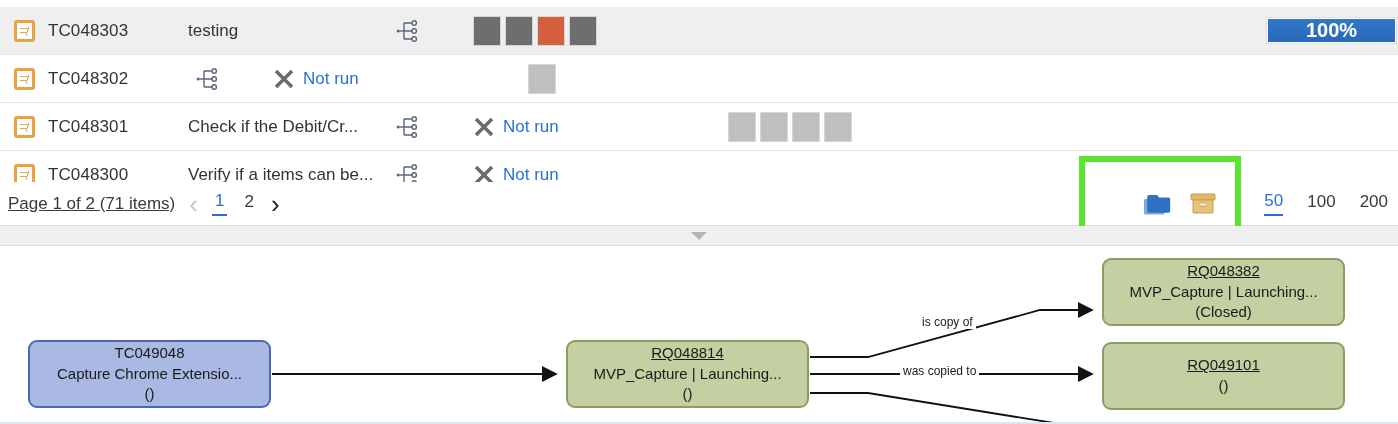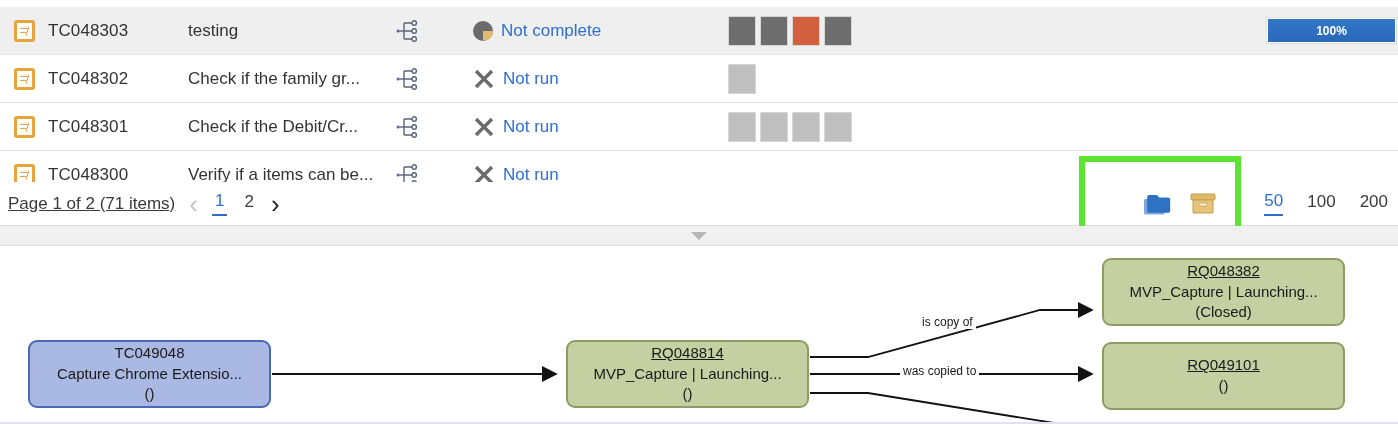--- a/index.html
+++ b/index.html
@@ -75,21 +75,21 @@
   .progress {
     width: 129px; height: 25px; border: 1px solid #ffffff; outline: 1px solid #e0e0e0;
     background: #e9e9e9; position: relative; overflow:hidden;
   }
   .progress .fill {
     position:absolute; left:0; top:0; bottom:0;
     background: linear-gradient(to bottom, #3277c8 0%, #2a68b8 100%);
   }
   .progress .label {
     position:absolute; inset:0; display:flex; align-items:center; justify-content:center;
-    font-size: 12px; font-weight: bold; color:#ffffff;text-align:center;
+    font-size: 20px; font-weight: bold; color:#ffffff;text-align:center;
   }
 
   
   .pager {
     position:absolute; left:0; top:182px; width:1398px; height:44px;
     background:#ffffff; border-bottom: 1px solid #dcdcdc;
     display:flex; align-items:center;
   }
   .pager-left { display:flex; align-items:center; padding-left: 8px; gap: 14px; }
   .pager-info { font-size: 17px; color: #3a3a3a; text-decoration: underline; }
@@ -178,26 +178,20 @@
         <svg class="tree-icon" viewBox="0 0 26 22" fill="none" stroke="#5a6478" stroke-width="1.4">
           <circle cx="2.2" cy="11" r="1.6" fill="#5a6478" stroke="none"></circle>
           <path d="M3.8 11 H8"></path>
           <path d="M8 3 V19"></path>
           <path d="M8 3 H16 M8 11 H16 M8 19 H16"></path>
           <circle cx="18.2" cy="3" r="2.2" fill="#fff"></circle>
           <circle cx="18.2" cy="11" r="2.2" fill="#fff"></circle>
           <circle cx="18.2" cy="19" r="2.2" fill="#fff"></circle>
         </svg>
       </div>
-      <div class="c-status">
-        <span class="pie-icon">
-            <span class="slice"></span>
-          </span>
-        <span class="status-text">Not complete</span>
-      </div>
       <div class="c-chips">
         <span class="chip" style="background:#6e6e6e"></span>
         <span class="chip" style="background:#6e6e6e"></span>
         <span class="chip" style="background:#d2603f"></span>
         <span class="chip" style="background:#6e6e6e"></span>
       </div>
       <div class="c-prog">
         <div class="progress">
           <div class="fill" style="width:100%"></div>
           <div class="label">100%</div>
@@ -209,21 +203,20 @@
       <div class="c-icon">
         <div class="tc-icon">
             <div class="outer"></div>
             <div class="inner"></div>
             <div class="l1"></div>
             <div class="l2"></div>
             <div class="tick"></div>
           </div>
       </div>
       <div class="c-id">TC048302</div>
-      <div class="c-title">Check if the family gr...</div>
       <div class="c-tree">
         <svg class="tree-icon" viewBox="0 0 26 22" fill="none" stroke="#5a6478" stroke-width="1.4">
           <circle cx="2.2" cy="11" r="1.6" fill="#5a6478" stroke="none"></circle>
           <path d="M3.8 11 H8"></path>
             <path d="M8 3 V19"></path>
             <path d="M8 3 H16 M8 11 H16 M8 19 H16"></path>
           <circle cx="18.2" cy="3" r="2.2" fill="#fff"></circle>
             <circle cx="18.2" cy="11" r="2.2" fill="#fff"></circle>
             <circle cx="18.2" cy="19" r="2.2" fill="#fff"></circle>
         </svg>

